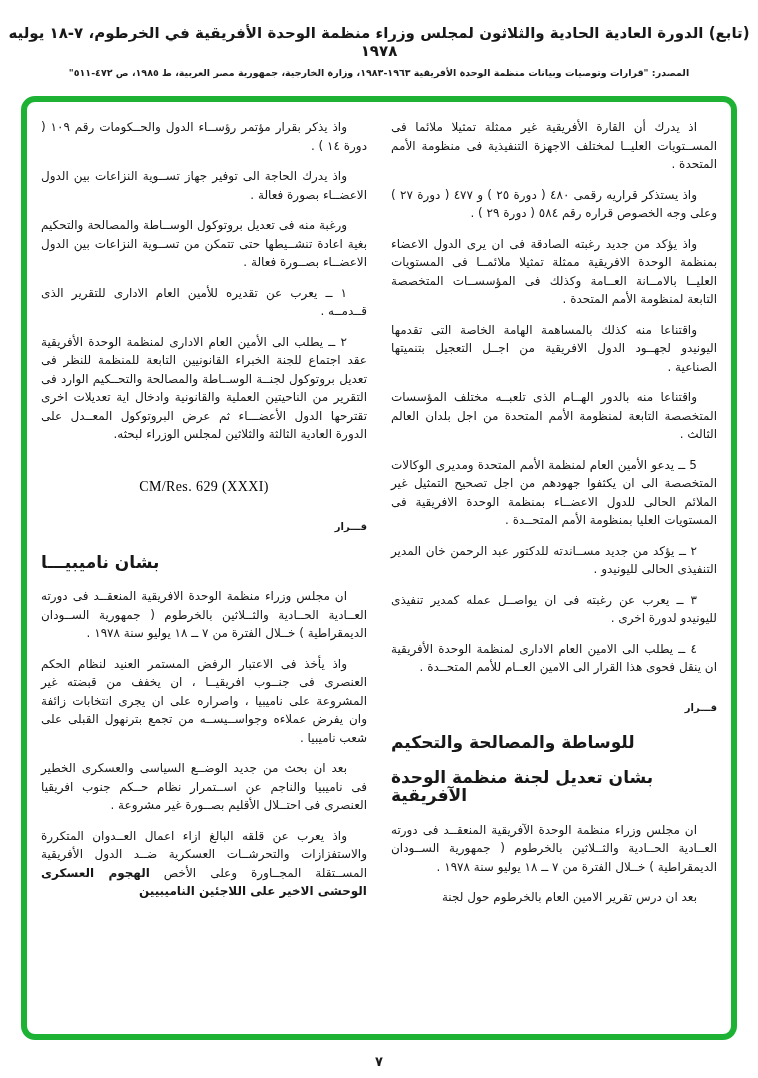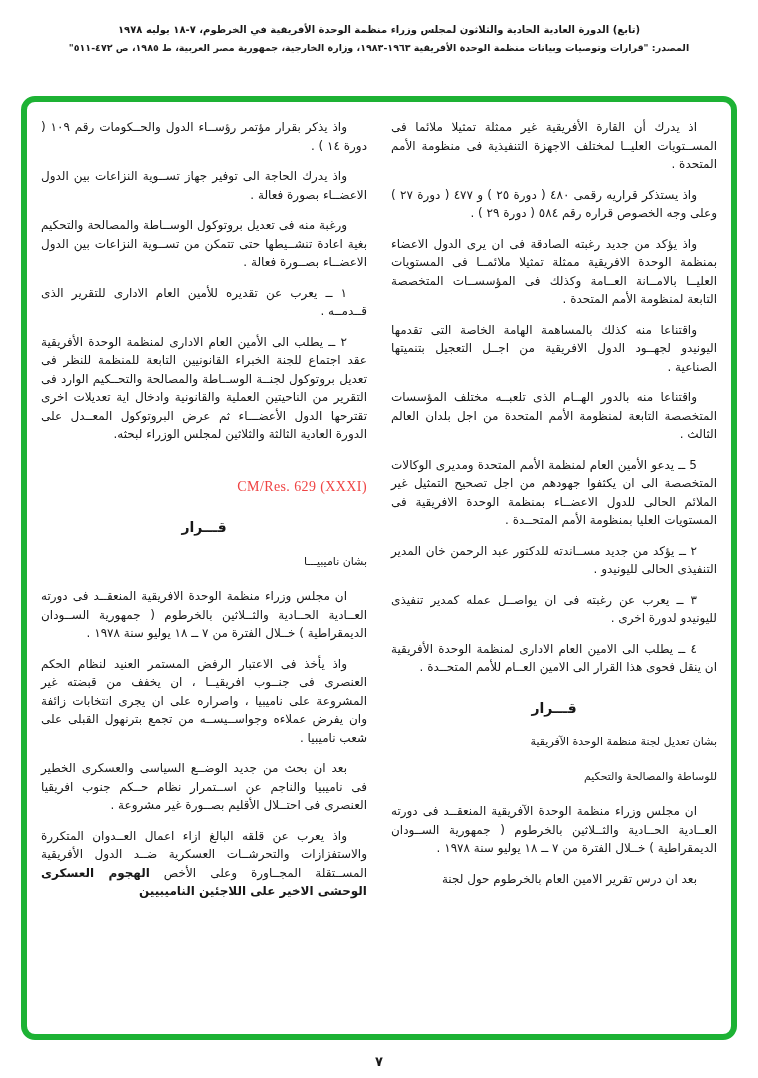--- a/index.html
+++ b/index.html
@@ -10,21 +10,21 @@
     position: relative;
     background: #ffffff;
     color: #181818;
     font-family: "DejaVu Sans", sans-serif;
     direction: rtl;
     overflow: hidden;
   }
   .header { text-align: center; }
   .header-title {
     padding-top: 24px;
-    font-size: 10px;
+    font-size: 15px;
     font-weight: bold;
     letter-spacing: 0;
   }
   .header-source {
     margin-top: 7px;
     font-size: 9.5px;
     font-weight: bold;
     color: #1d1d1d;
   }
   .frame {
@@ -50,38 +50,38 @@
     font-size: 12px;
     line-height: 18.5px;
     text-align: justify;
   }
   .col p {
     margin: 0 0 12px 0;
     text-indent: 20px;
   }
   .res-ref {
     direction: ltr;
-    text-align: right;
+    text-align: center;
     font-family: "Liberation Serif", serif;
     font-size: 14px;
     letter-spacing: 0.4px;
-    color: #ef4444;
+    color: #000000;
   }
   .right .res-ref { margin: 28px 0 0 0; }
   .left  .res-ref { margin: 34px 0 0 0; }
   .res-heading {
-    text-align: center;
+    text-align: right;
     font-weight: bold;
-    font-size: 14px;
+    font-size: 10px;
     margin: 22px 0 16px 0;
   }
   .res-subtitle {
-    text-align: right;
-    font-weight: normal;
-    font-size: 11px;
+    text-align: left;
+    font-weight: bold;
+    font-size: 17px;
     margin: 0 0 16px 0;
   }
   .bold-run { font-weight: bold; }
   .footer {
     position: absolute;
     bottom: 9px;
     left: 0;
     right: 0;
     text-align: center;
     font-size: 13px;
@@ -103,22 +103,22 @@
       <p>اذ يدرك أن القارة الأفريقية غير ممثلة تمثيلا ملائما فى المســتويات العليــا لمختلف الاجهزة التنفيذية فى منظومة الأمم المتحدة .</p>
       <p>واذ يستذكر قراريه رقمى ٤٨٠ ( دورة ٢٥ ) و ٤٧٧ ( دورة ٢٧ ) وعلى وجه الخصوص قراره رقم ٥٨٤ ( دورة ٢٩ ) .</p>
       <p>واذ يؤكد من جديد رغبته الصادقة فى ان يرى الدول الاعضاء بمنظمة الوحدة الافريقية ممثلة تمثيلا ملائمــا فى المستويات العليــا بالامــانة العــامة وكذلك فى المؤسســات المتخصصة التابعة لمنظومة الأمم المتحدة .</p>
       <p>واقتناعا منه كذلك بالمساهمة الهامة الخاصة التى تقدمها اليونيدو لجهــود الدول الافريقية من اجــل التعجيل بتنميتها الصناعية .</p>
       <p>واقتناعا منه بالدور الهــام الذى تلعبــه مختلف المؤسسات المتخصصة التابعة لمنظومة الأمم المتحدة من اجل بلدان العالم الثالث .</p>
       <p>5 ــ يدعو الأمين العام لمنظمة الأمم المتحدة ومديرى الوكالات المتخصصة الى ان يكثفوا جهودهم من اجل تصحيح التمثيل غير الملائم الحالى للدول الاعضــاء بمنظمة الوحدة الافريقية فى المستويات العليا بمنظومة الأمم المتحــدة .</p>
       <p>٢ ــ يؤكد من جديد مســاندته للدكتور عبد الرحمن خان المدير التنفيذى الحالى لليونيدو .</p>
       <p>٣ ــ يعرب عن رغبته فى ان يواصــل عمله كمدير تنفيذى لليونيدو لدورة اخرى .</p>
       <p>٤ ــ يطلب الى الامين العام الادارى لمنظمة الوحدة الأفريقية ان ينقل فحوى هذا القرار الى الامين العــام للأمم المتحــدة .</p>
       <div class="res-heading">قـــرار</div>
+      <div class="res-subtitle">للوساطة والمصالحة والتحكيم</div>
       <div class="res-subtitle">بشان تعديل لجنة منظمة الوحدة الآفريقية</div>
-      <div class="res-subtitle">للوساطة والمصالحة والتحكيم</div>
       <p>ان مجلس وزراء منظمة الوحدة الآفريقية المنعقــد فى دورته العــادية الحــادية والثــلاثين بالخرطوم ( جمهورية الســودان الديمقراطية ) خــلال الفترة من ٧ ــ ١٨ يوليو سنة ١٩٧٨ .</p>
       <p>بعد ان درس تقرير الامين العام بالخرطوم حول لجنة</p>
     </section>
 
     <section class="col left">
       <p>واذ يذكر بقرار مؤتمر رؤســاء الدول والحــكومات رقم ١٠٩ ( دورة ١٤ ) .</p>
       <p>واذ يدرك الحاجة الى توفير جهاز تســوية النزاعات بين الدول الاعضــاء بصورة فعالة .</p>
       <p>ورغبة منه فى تعديل بروتوكول الوســاطة والمصالحة والتحكيم بغية اعادة تنشــيطها حتى تتمكن من تســوية النزاعات بين الدول الاعضــاء بصــورة فعالة .</p>
       <p>١ ــ يعرب عن تقديره للأمين العام الادارى للتقرير الذى قــدمــه .</p>
       <p>٢ ــ يطلب الى الأمين العام الادارى لمنظمة الوحدة الأفريقية عقد اجتماع للجنة الخبراء القانونيين التابعة للمنظمة للنظر فى تعديل بروتوكول لجنــة الوســاطة والمصالحة والتحــكيم الوارد فى التقرير من الناحيتين العملية والقانونية وادخال اية تعديلات اخرى تقترحها الدول الأعضـــاء ثم عرض البروتوكول المعــدل على الدورة العادية الثالثة والثلاثين لمجلس الوزراء لبحثه.</p>

